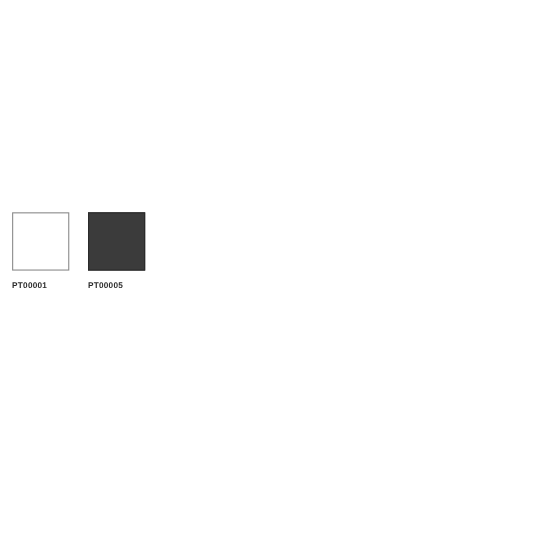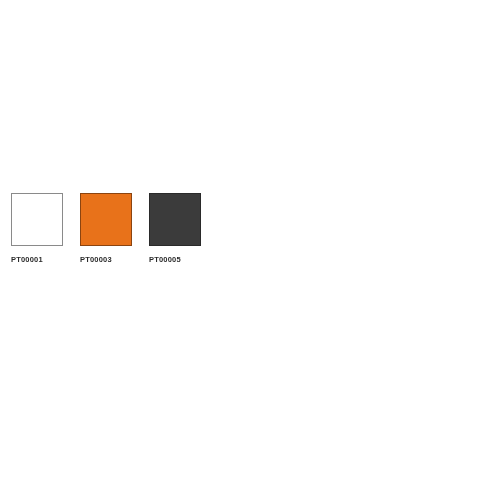--- a/index.html
+++ b/index.html
@@ -66,24 +66,20 @@
 <div id="palette-sheet" style="background: rgb(255, 255, 255);">
 
   <div id="swatch-row">
 
     <div class="swatch-cell">
       <div class="swatch-chip" style="background: rgb(255, 255, 255); border-color: rgb(138, 138, 138);"></div>
       <div class="swatch-label">PT00001</div>
     </div>
 
 
-    <div class="swatch-cell">
-      <div class="swatch-chip" style="background: rgb(232, 114, 26); border-color: rgb(139, 68, 16);"></div>
-      <div class="swatch-label">PT00003</div>
-    </div>
 
 
     <div class="swatch-cell">
       <div class="swatch-chip" style="background: rgb(59, 59, 59); border-color: rgb(42, 42, 42);"></div>
       <div class="swatch-label">PT00005</div>
     </div>
 
 
 
   </div>

